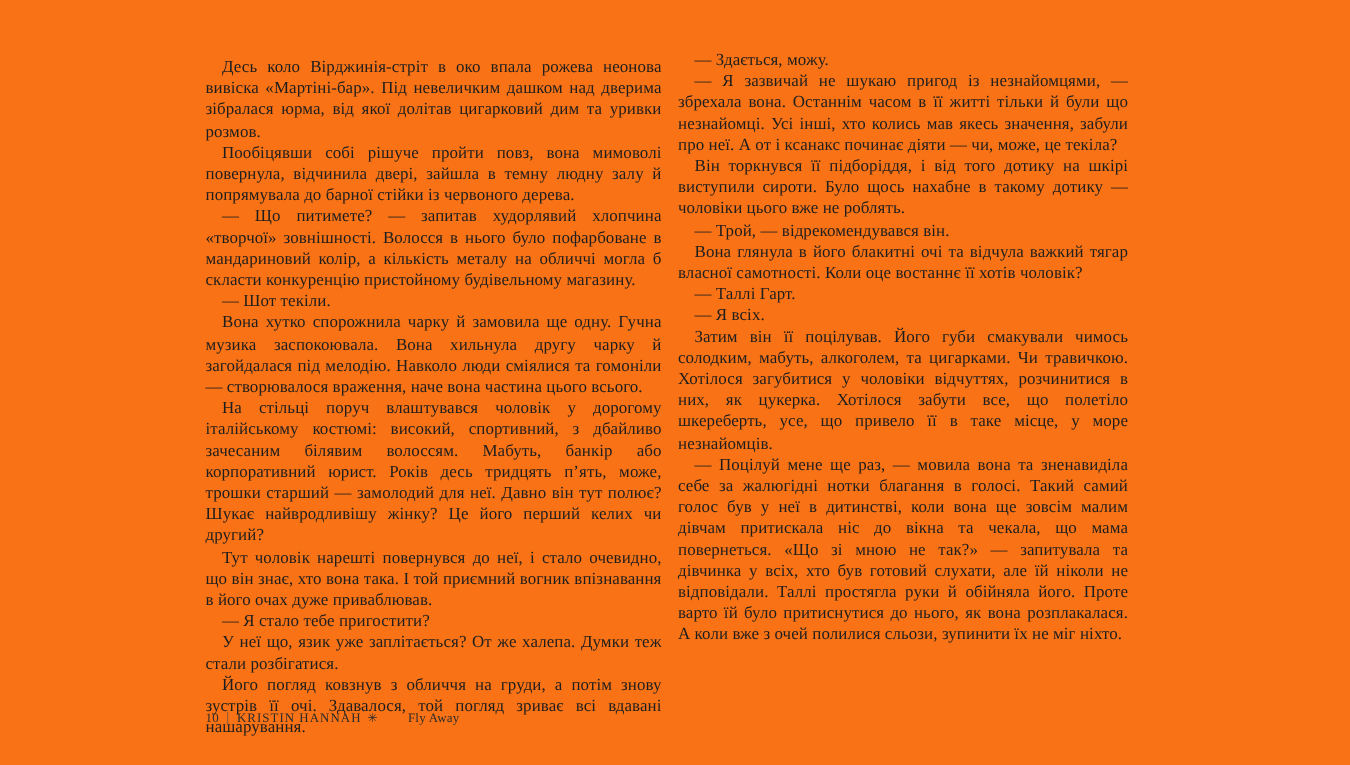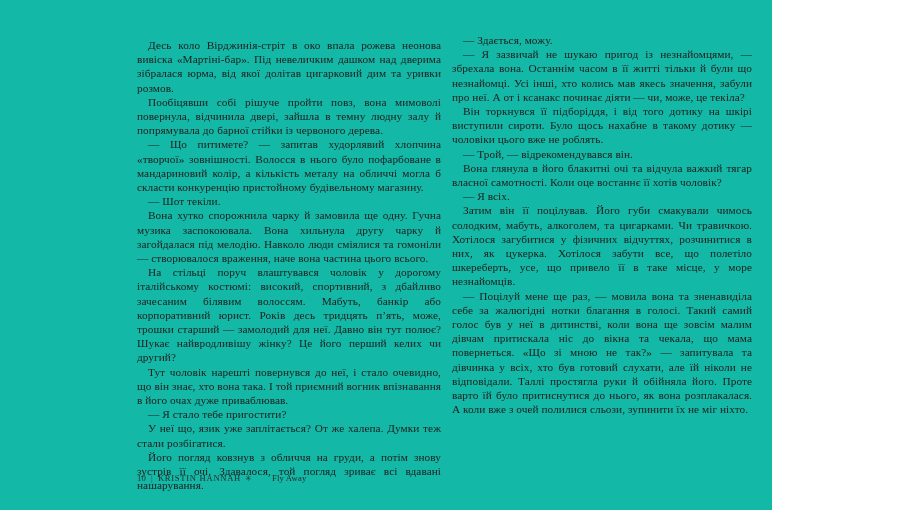--- a/index.html
+++ b/index.html
@@ -6,23 +6,23 @@
     margin: 0;
     padding: 0;
     width: 900px;
     height: 510px;
     background: #ffffff;
     overflow: hidden;
     font-family: "Liberation Serif", "DejaVu Serif", serif;
   }
   .book-spread {
     position: relative;
-    width: 772px;
+    width: 900px;
     height: 510px;
-    background: #14b8a6;
+    background: #f97316;
   }
   .page-column {
     position: absolute;
     text-align: justify;
     color: #1e1e1e;
     font-size: 11.3px;
     line-height: 14.2px;
     letter-spacing: 0.05px;
   }
   .page-column p {
@@ -86,22 +86,23 @@
       <p>У неї що, язик уже заплітається? От же халепа. Думки теж стали розбігатися.</p>
       <p>Його погляд ковзнув з обличчя на груди, а потім знову зустрів її очі. Здавалося, той погляд зриває всі вдавані нашарування.</p>
     </div>
 
   <div class="page-column column-right" lang="uk">
       <p>— Здається, можу.</p>
       <p>— Я зазвичай не шукаю пригод із незнайомцями, — збрехала вона. Останнім часом в її житті тільки й були що незнайомці. Усі інші, хто колись мав якесь значення, забули про неї. А от і ксанакс починає діяти — чи, може, це текіла?</p>
       <p>Він торкнувся її підборіддя, і від того дотику на шкірі виступили сироти. Було щось нахабне в такому дотику — чоловіки цього вже не роблять.</p>
       <p>— Трой, — відрекомендувався він.</p>
       <p>Вона глянула в його блакитні очі та відчула важкий тягар власної самотності. Коли оце востаннє її хотів чоловік?</p>
+      <p>— Таллі Гарт.</p>
       <p>— Я всіх.</p>
-      <p>Затим він її поцілував. Його губи смакували чимось солодким, мабуть, алкоголем, та цигарками. Чи травичкою. Хотілося загубитися у фізичних відчуттях, розчинитися в них, як цукерка. Хотілося забути все, що полетіло шкереберть, усе, що привело її в таке місце, у море незнайомців.</p>
+      <p>Затим він її поцілував. Його губи смакували чимось солодким, мабуть, алкоголем, та цигарками. Чи травичкою. Хотілося загубитися у чоловіки відчуттях, розчинитися в них, як цукерка. Хотілося забути все, що полетіло шкереберть, усе, що привело її в таке місце, у море незнайомців.</p>
       <p>— Поцілуй мене ще раз, — мовила вона та зненавиділа себе за жалюгідні нотки благання в голосі. Такий самий голос був у неї в дитинстві, коли вона ще зовсім малим дівчам притискала ніс до вікна та чекала, що мама повернеться. «Що зі мною не так?» — запитувала та дівчинка у всіх, хто був готовий слухати, але їй ніколи не відповідали. Таллі простягла руки й обійняла його. Проте варто їй було притиснутися до нього, як вона розплакалася. А коли вже з очей полилися сльози, зупинити їх не міг ніхто.</p>
     </div>
 
   <div class="page-footer">
     <span>10</span><span class="footer-sep">|</span><span class="footer-author">KRISTIN HANNAH</span><span class="footer-ornament">✳</span><span class="footer-title">Fly Away</span>
   </div>
 
 </div>
 
 </body></html>

